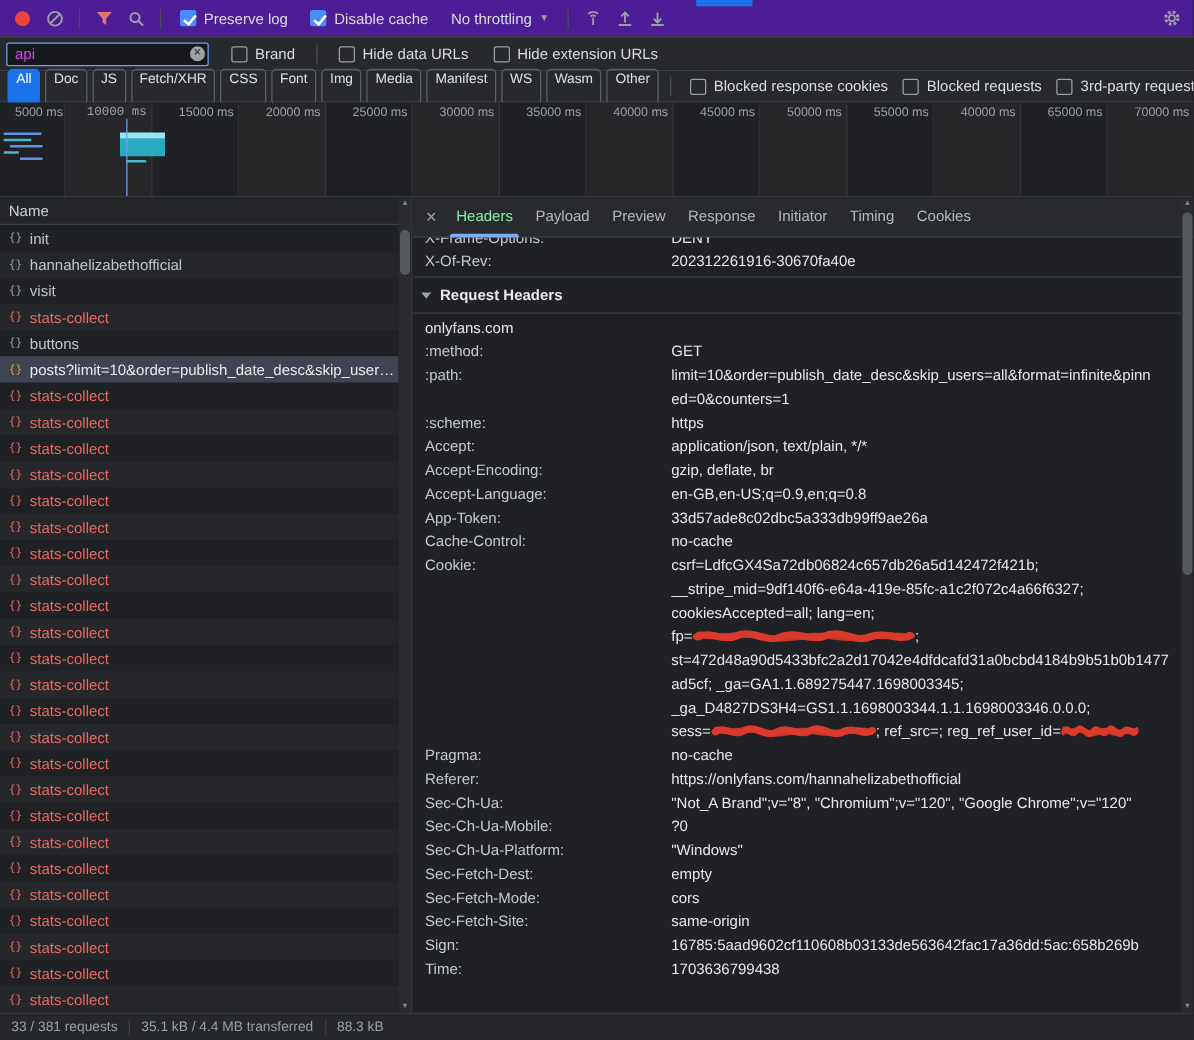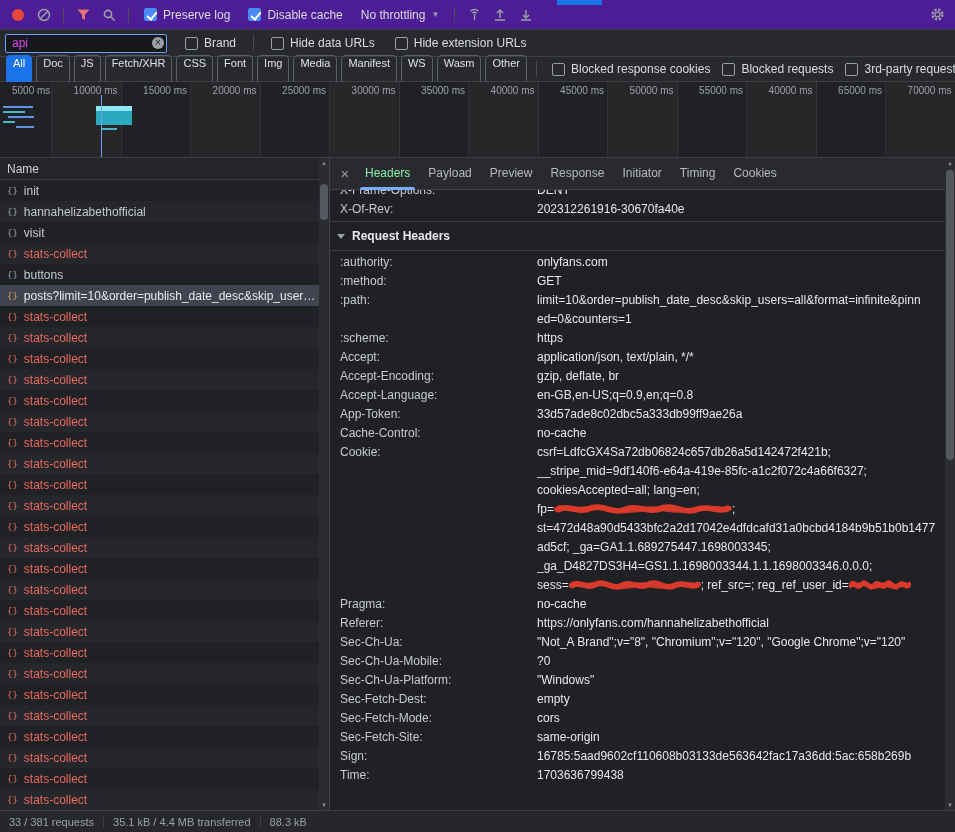--- a/index.html
+++ b/index.html
@@ -196,21 +196,21 @@
         <label class="cb">
           <span class="box"></span>
           <span>3rd-party requests</span>
         </label>
       </span>
   </div>
 
   <div class="overview">
     <div class="tl-scale" id="tl-scale">
         <div class="tl-col" style="width: 52px;"><span>5000 ms</span></div>
-        <div class="tl-col alt" style="width: 69.5px;"><span>10000 ms</span></div>
+        <div class="tl-col alt" style="width: 69.5px; font-family: Liberation Mono, monospace;"><span>10000 ms</span></div>
         <div class="tl-col" style="width: 69.5px;"><span>15000 ms</span></div>
         <div class="tl-col alt" style="width: 69.5px;"><span>20000 ms</span></div>
         <div class="tl-col" style="width: 69.5px; text-align: right;"><span>25000 ms</span></div>
         <div class="tl-col alt" style="width: 69.5px;"><span>30000 ms</span></div>
         <div class="tl-col" style="width: 69.5px;"><span>35000 ms</span></div>
         <div class="tl-col alt" style="width: 69.5px;"><span>40000 ms</span></div>
         <div class="tl-col" style="width: 69.5px;"><span>45000 ms</span></div>
         <div class="tl-col alt" style="width: 69.5px;"><span>50000 ms</span></div>
         <div class="tl-col" style="width: 69.5px;"><span>55000 ms</span></div>
         <div class="tl-col alt" style="width: 69.5px;"><span>40000 ms</span></div>
@@ -391,21 +391,20 @@
                 <div class="hline">202312261916-30670fa40e</div>
               </div>
             </div>
             <div class="hdiv"></div>
             <div class="sect">
               <span class="tri"></span>
               <span>Request Headers</span>
             </div>
             <div class="hdiv"></div>
             <div class="hrow">
-              <div class="hname">:authority:</div>
               <div class="hval">
                 <div class="hline">onlyfans.com</div>
               </div>
             </div>
             <div class="hrow">
               <div class="hname">:method:</div>
               <div class="hval">
                 <div class="hline">GET</div>
               </div>
             </div>

